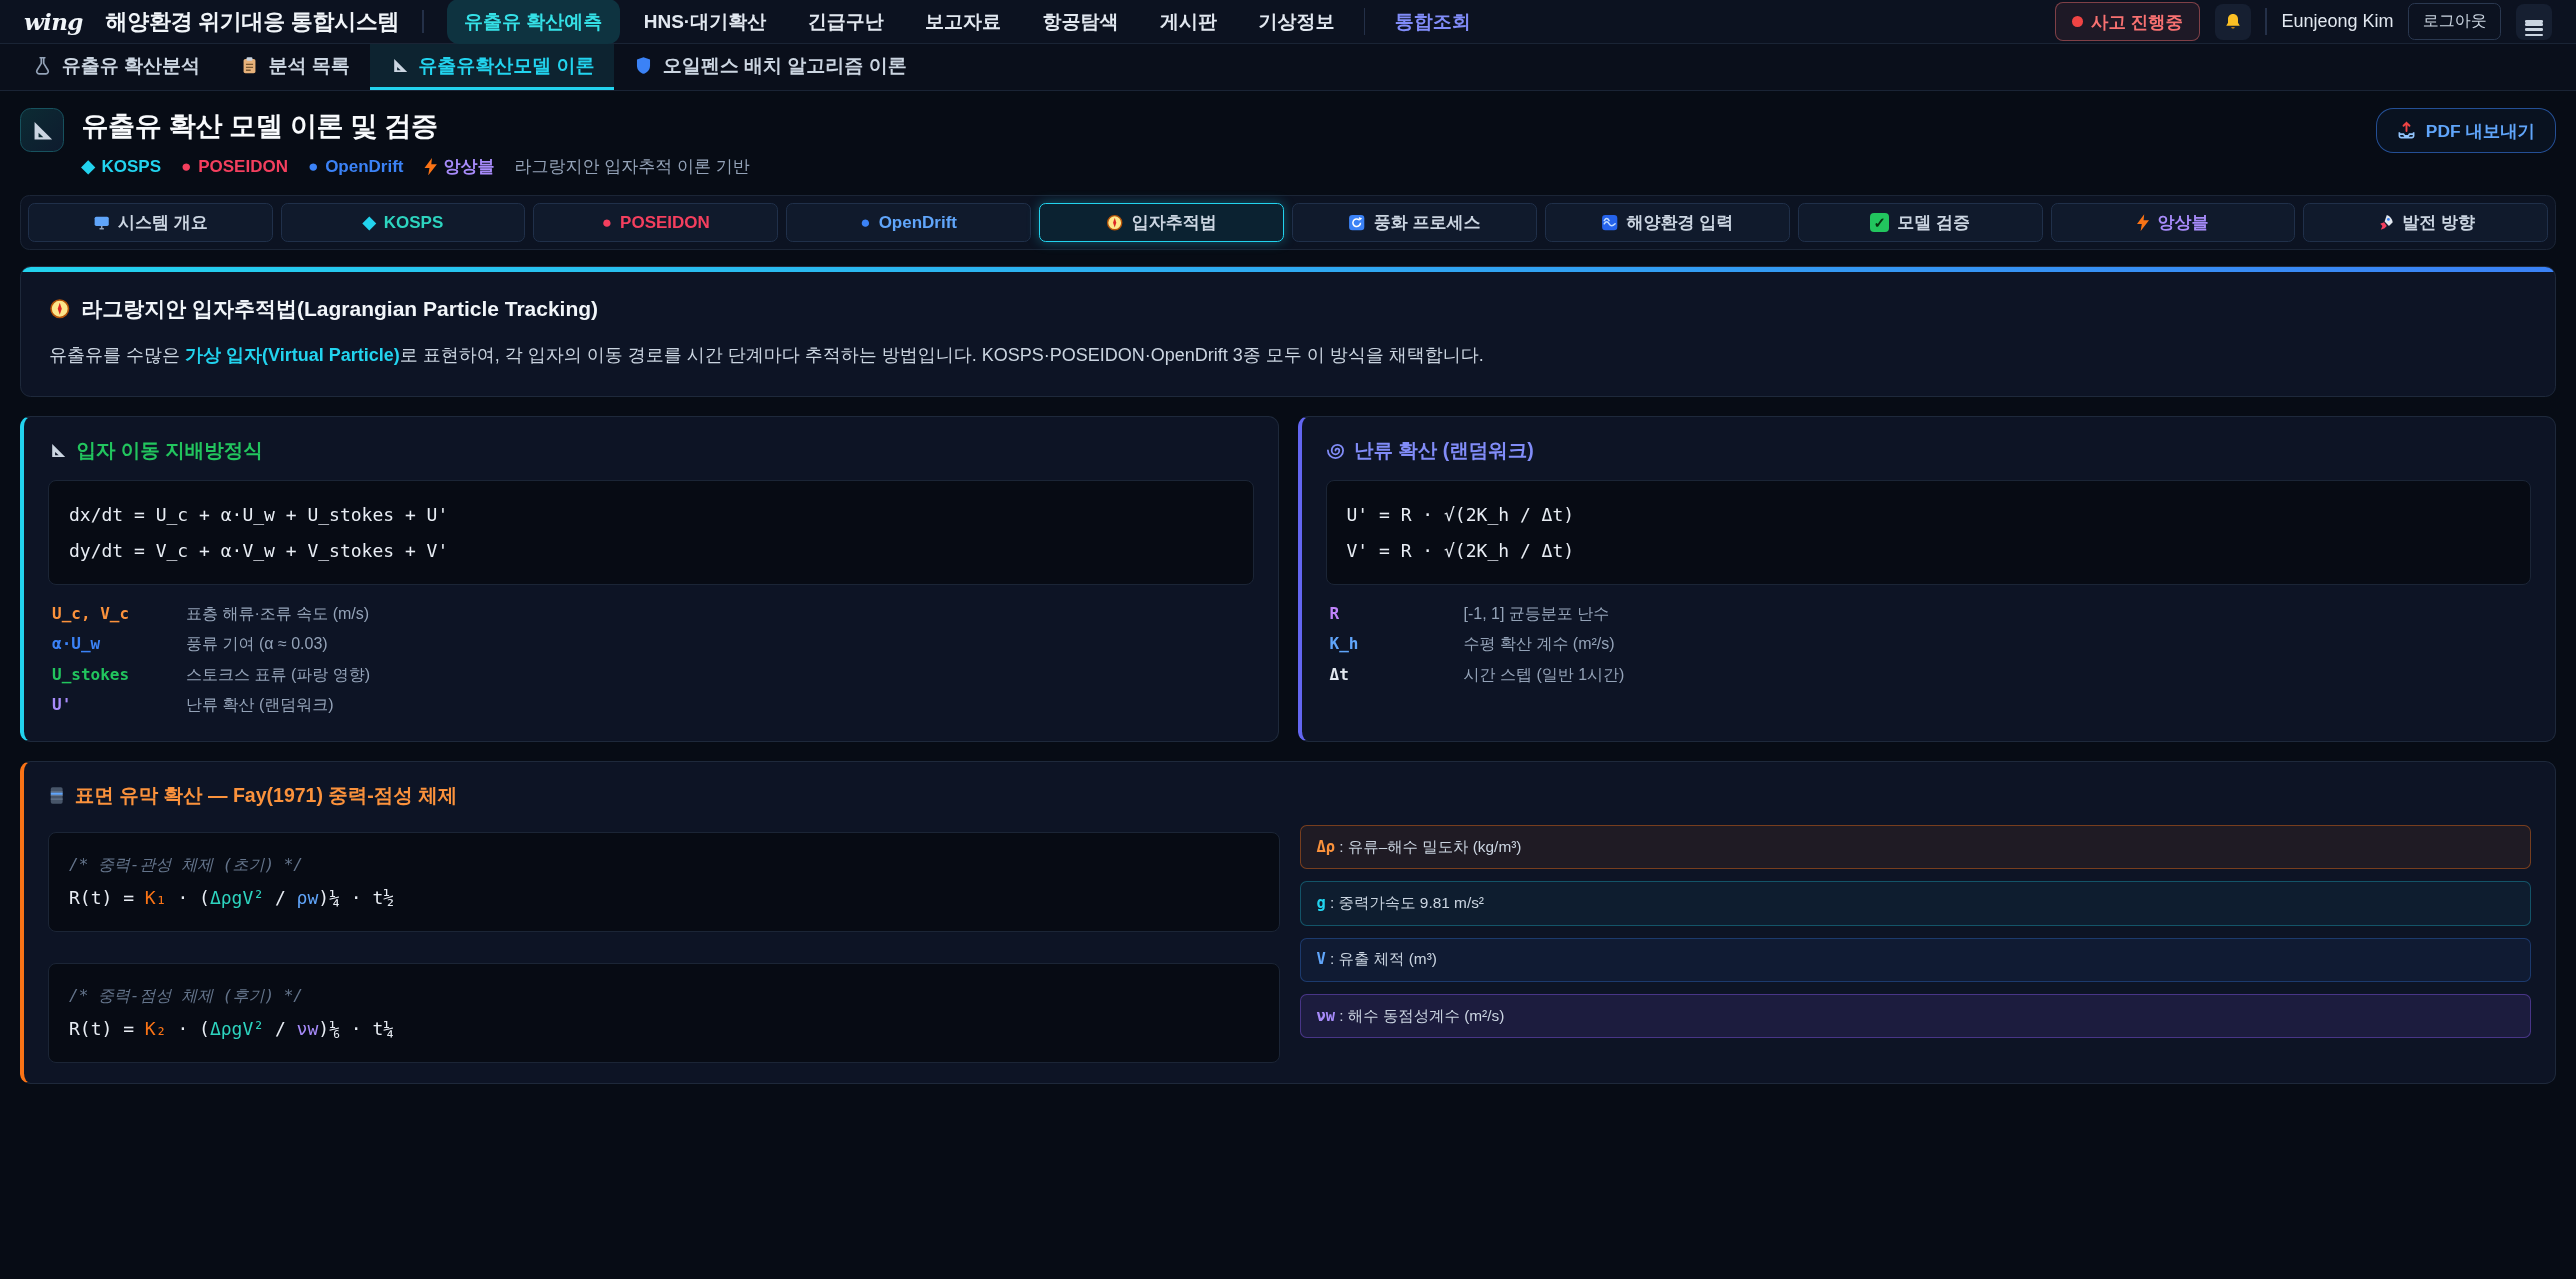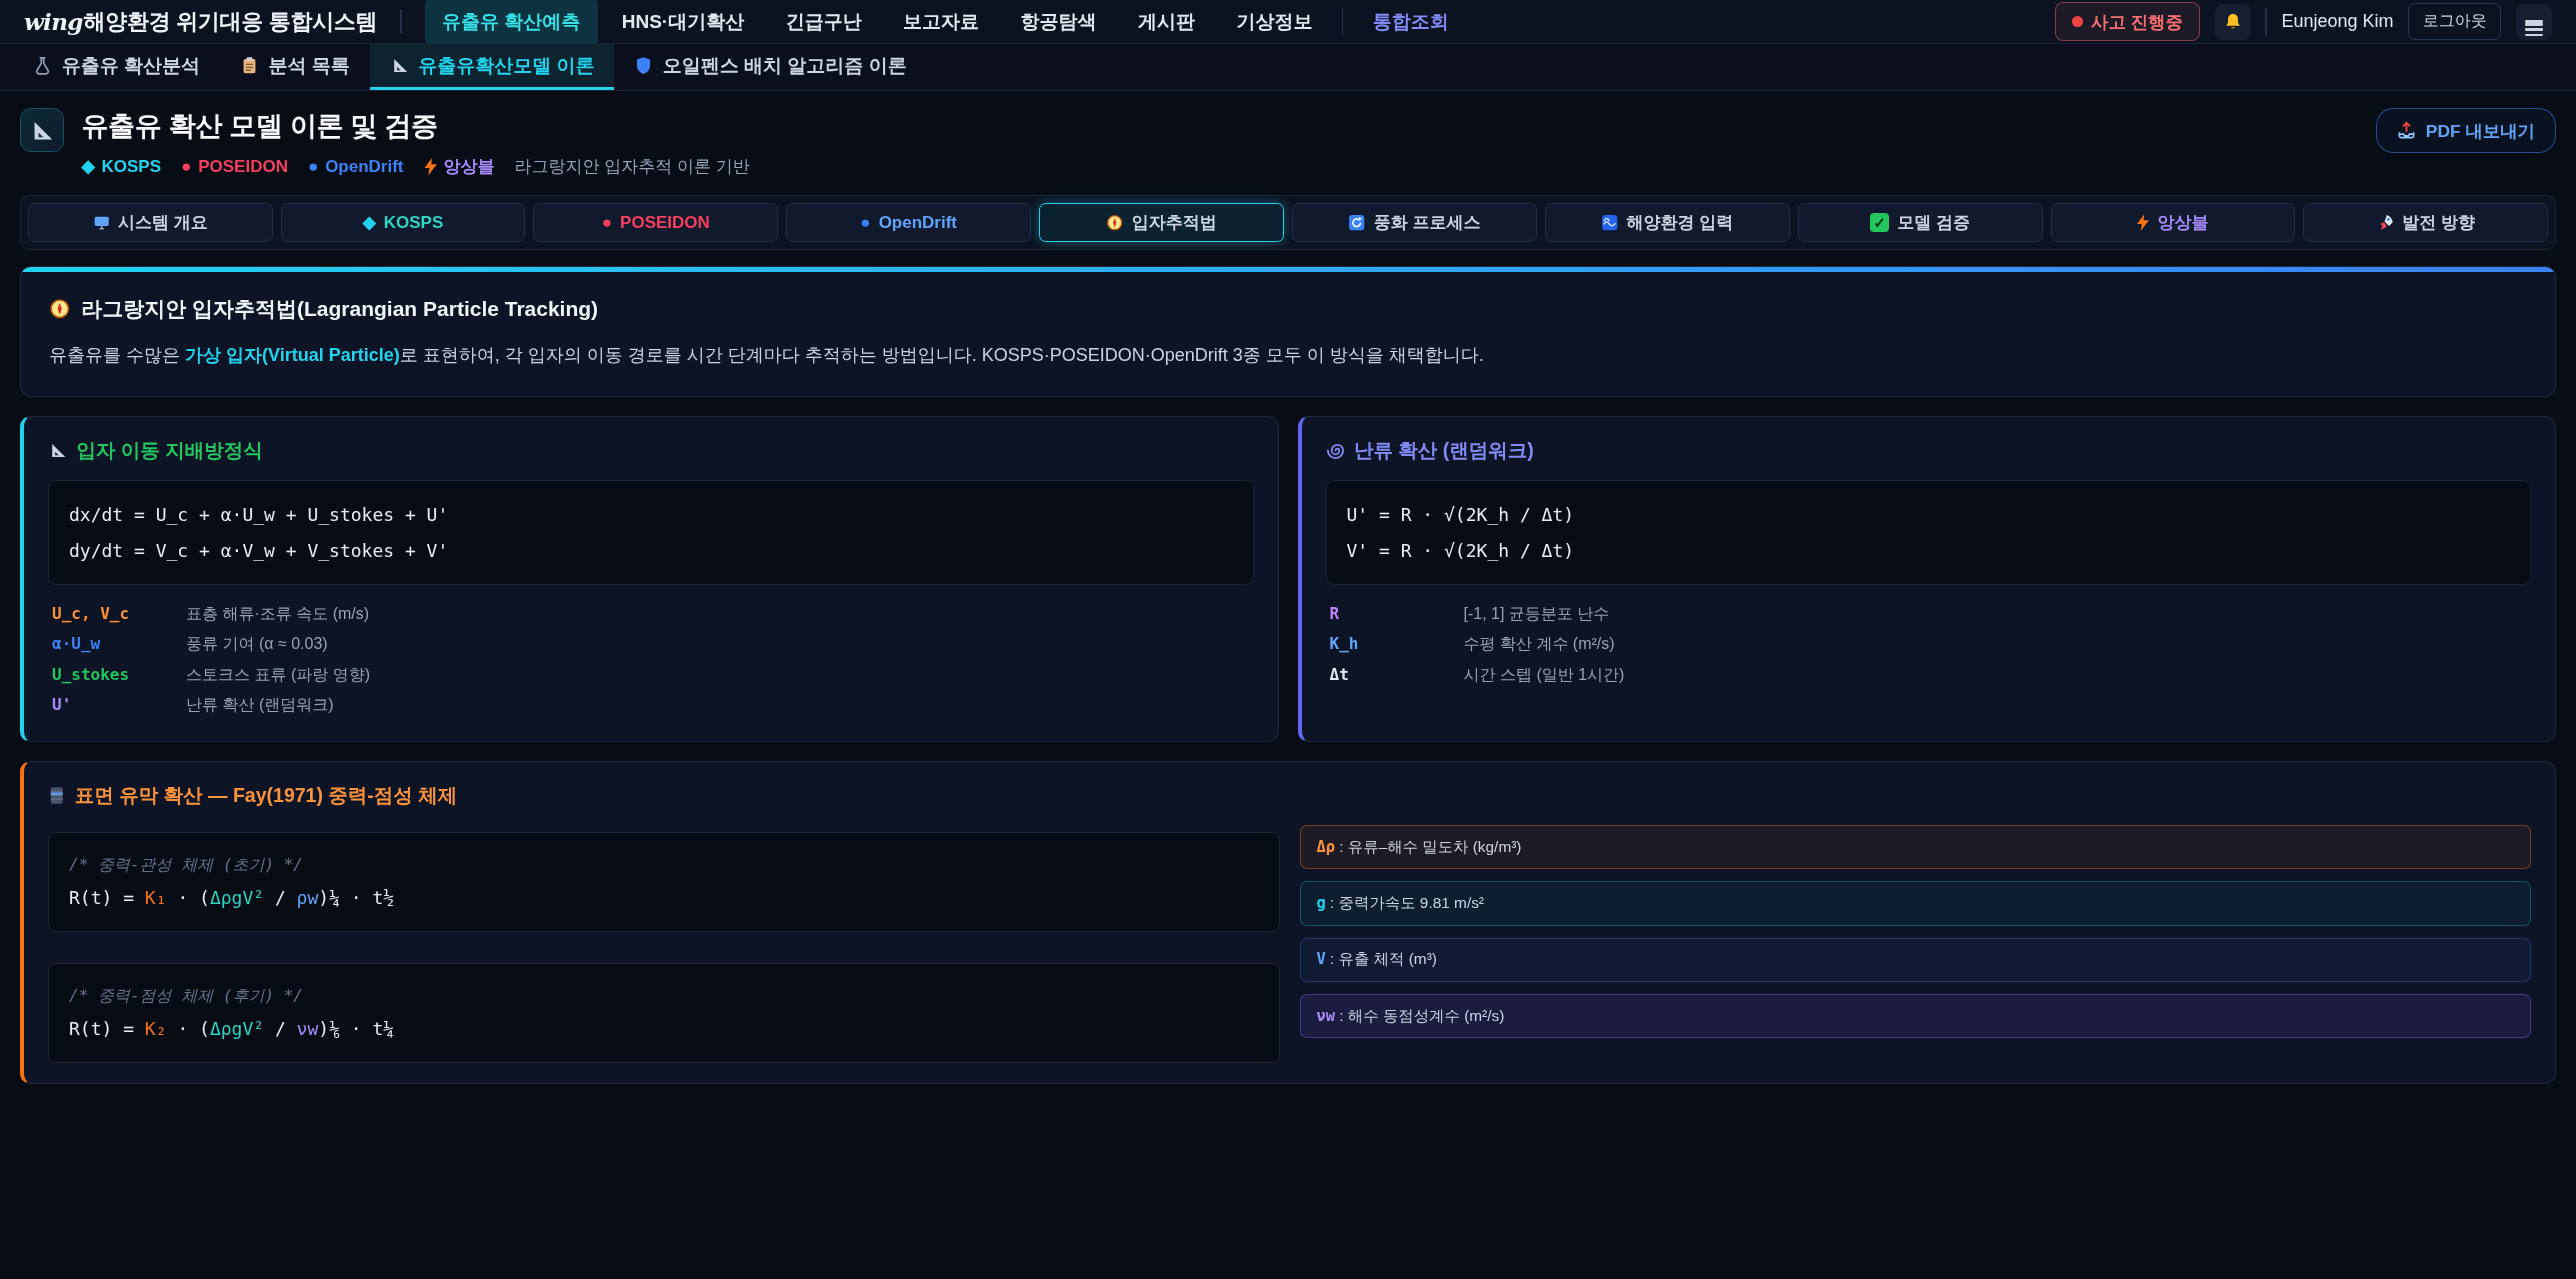--- a/index.html
+++ b/index.html
@@ -1,25 +1,25 @@
 <!DOCTYPE html>
 <html style="font-size:10.7px"><head>
 <meta charset="utf-8">
 <style>
   * { margin:0; padding:0; box-sizing:border-box; }
   html,body { width:2576px; height:1279px; background:#070c15; font-family:"Liberation Sans", sans-serif; color:#e2e8f0; overflow:hidden; }
 
   
   .topbar { height:44px; background:#0c1220; border-bottom:1.3px solid #1a2435; display:flex; align-items:center; padding:0 24px; }
-  .brand { display:flex; align-items:center; gap:1px; }
+  .brand { display:flex; align-items:center; gap:23px; }
   .logo-glyph { font-family:"DejaVu Serif", serif; font-style:italic; font-weight:bold; font-size:23px; color:#f1f5f9; letter-spacing:-0.7px; }
   .brand-title { font-size:22px; font-weight:bold; color:#f1f5f9; letter-spacing:-0.3px; }
   .v-div { width:1.3px; height:23px; background:#243048; margin:0 23px; }
   .nav { display:flex; align-items:center; gap:6.7px; }
-  .nav-item { font-size:19px; font-weight:bold; color:#e2e8f0; padding:9.4px 17.4px; border-radius:5px; cursor:pointer; white-space:nowrap; }
+  .nav-item { font-size:19px; font-weight:bold; color:#e2e8f0; padding:9.4px 17.4px; border-radius:12px; cursor:pointer; white-space:nowrap; }
   .nav-item.active { background:#0e3340; color:#35e0e6; }
   .nav-item.accent { color:#818cf8; }
   .nav-sep { width:1.3px; height:27px; background:#243048; margin:0 5.4px; }
   .top-right { margin-left:auto; display:flex; align-items:center; gap:14.8px; }
   .incident { display:flex; align-items:center; gap:8px; font-size:17.4px; font-weight:bold; color:#f87171; background:rgba(248,113,113,0.08); border:1.3px solid rgba(248,113,113,0.45); border-radius:8px; padding:6.7px 16px; }
   .incident .dot { width:10.7px; height:10.7px; border-radius:50%; background:#ef4444; }
   .icon-btn { width:36px; height:36px; border-radius:8px; background:#161f31; display:flex; align-items:center; justify-content:center; cursor:pointer; }
   .user-sep { width:1.3px; height:27px; background:#243048; }
   .user-name { font-size:18px; color:#e2e8f0; }
   .logout-btn { font-size:16px; color:#cbd5e1; border:1.3px solid #2a3850; border-radius:6.7px; padding:6.7px 13.4px; background:transparent; cursor:pointer; }

